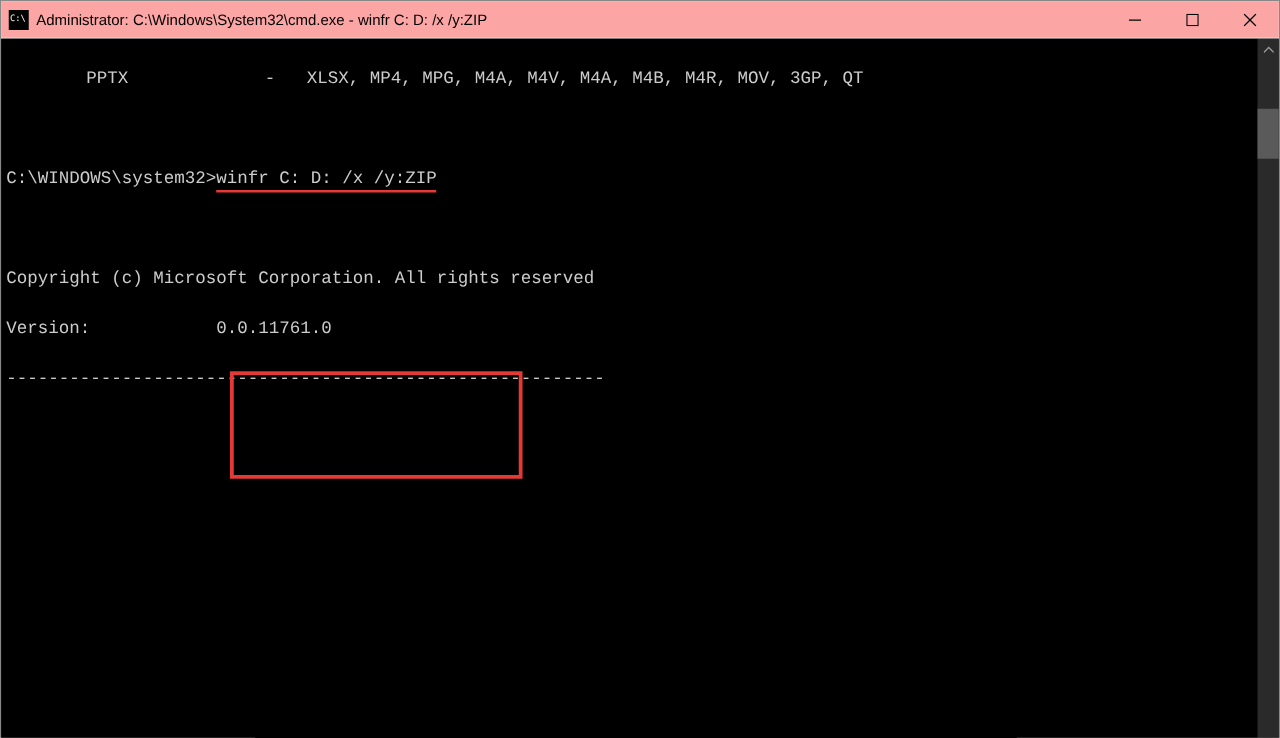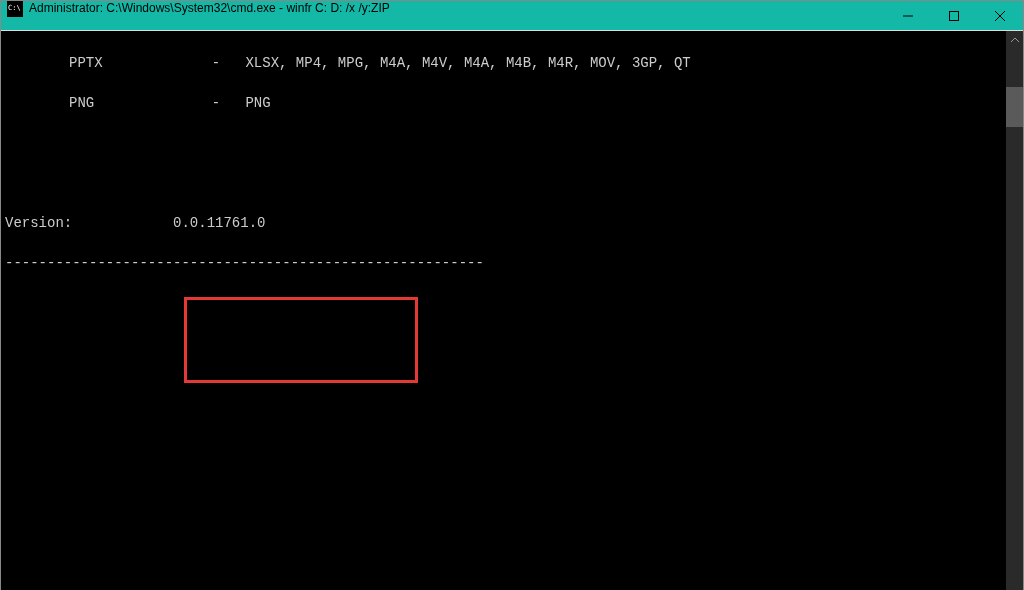--- a/index.html
+++ b/index.html
@@ -13,23 +13,23 @@
   .window {
     width: 1024px;
     height: 590px;
     background: #fff;
     display: flex;
     flex-direction: column;
     border: 1px solid #888;
   }
   .titlebar {
     height: 30px;
-    background: #14b8a6;
+    background: #fca5a5;
     display: flex;
-    align-items: flex-start;
+    align-items: center;
     border-bottom: 1px solid #ddd;
   }
   .titlebar-icon {
     width: 16px;
     height: 16px;
     margin-left: 6px;
     margin-right: 6px;
     background: #000;
     position: relative;
   }
@@ -135,23 +135,24 @@
             <line x1="0" y1="0" x2="10" y2="10" stroke="#000" stroke-width="1"></line>
             <line x1="10" y1="0" x2="0" y2="10" stroke="#000" stroke-width="1"></line>
           </svg>
       </div>
     </div>
   </div>
 
   <div class="client">
     <div class="terminal">
 <span class="row indent1"><span>PPTX</span>             <span>-</span>   <span>XLSX, MP4, MPG, M4A, M4V, M4A, M4B, M4R, MOV, 3GP, QT</span></span>
-<span class="row indent1"><span>PNG</span>              <span>-</span>   <span>PNG</span></span>
 <span class="row"> </span>
+<span class="row"><span>C:\WINDOWS\system32&gt;</span><span class="underline-red">winfr C: D: /x /y:ZIP</span></span>
 <span class="row"> </span>
+<span class="row">Copyright (c) Microsoft Corporation. All rights reserved</span>
 <span class="row"><span>Version:</span>            <span>0.0.11761.0</span></span>
 <span class="row">---------------------------------------------------------</span>
 <span class="row"> </span>
 
 
 
 
 
 
 

